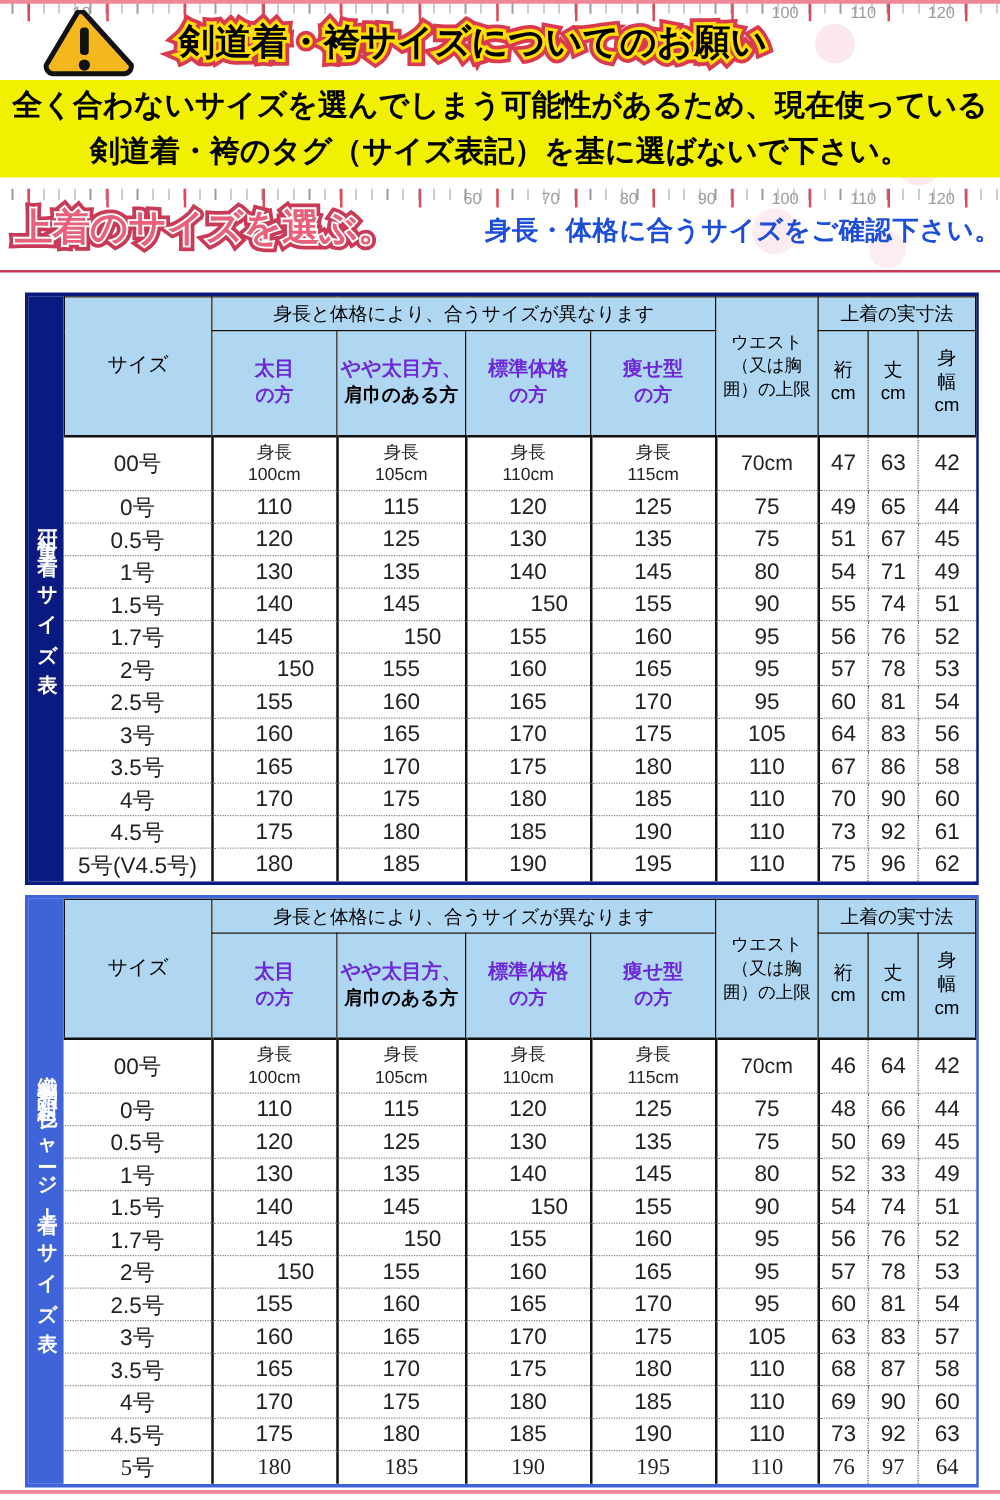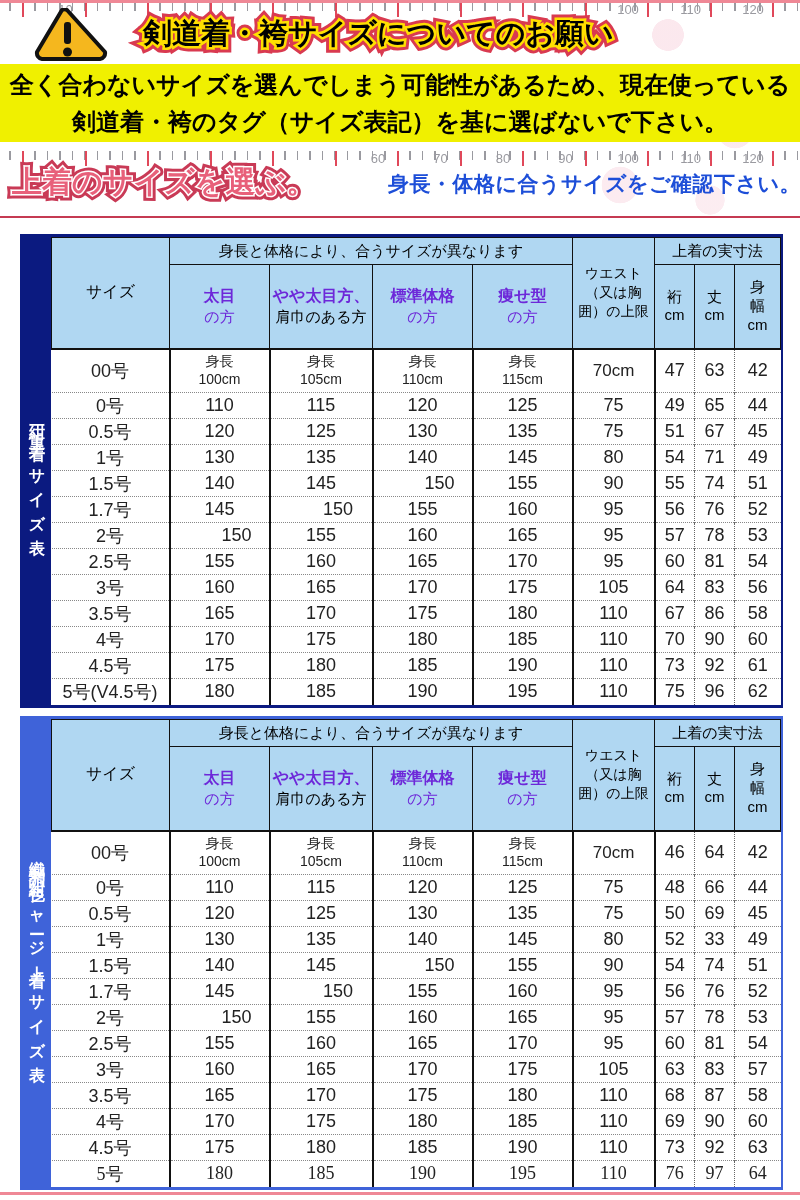--- a/index.html
+++ b/index.html
@@ -73,21 +73,21 @@
     background:var(--header-blue,#b0d7f2);font-weight:400;color:#000;
     border:1px solid #111;
   }
   .tbl thead{border-bottom:2px solid #111;}
   .th-span{font-size:15px;}
   .th-size{font-size:16px;}
   .th-waist{font-size:14px;line-height:1.35;padding:0 4px;}
   .th-actual{font-size:15px;}
   .th-body div{line-height:1.3;}
   .th-body .l1{font-size:16px;font-weight:700;}
-  .th-body .l2{font-size:15px;font-weight:400;}
+  .th-body .l2{font-size:15px;font-weight:700;}
   .red-txt{color:#6d28d9;}
   .black-txt{color:#000;}
   .th-meas{font-size:15px;line-height:1.25;}
   .tbl tbody td{border-top:1px dotted #888;font-size:18px;color:#222;background:#fff;}
   .tbl tbody tr:first-child td{border-top:none;}
   td.c-size{font-size:17px;border-left:none;}
   td.c-body,td.c-waist,td.c-yuki{border-left:2px solid #111;}
   td.c-take,td.c-mihaba{border-left:1px dotted #666;}
   td.c-meas{font-size:16px;}
   td .stacked{font-size:14px;line-height:1.25;}

